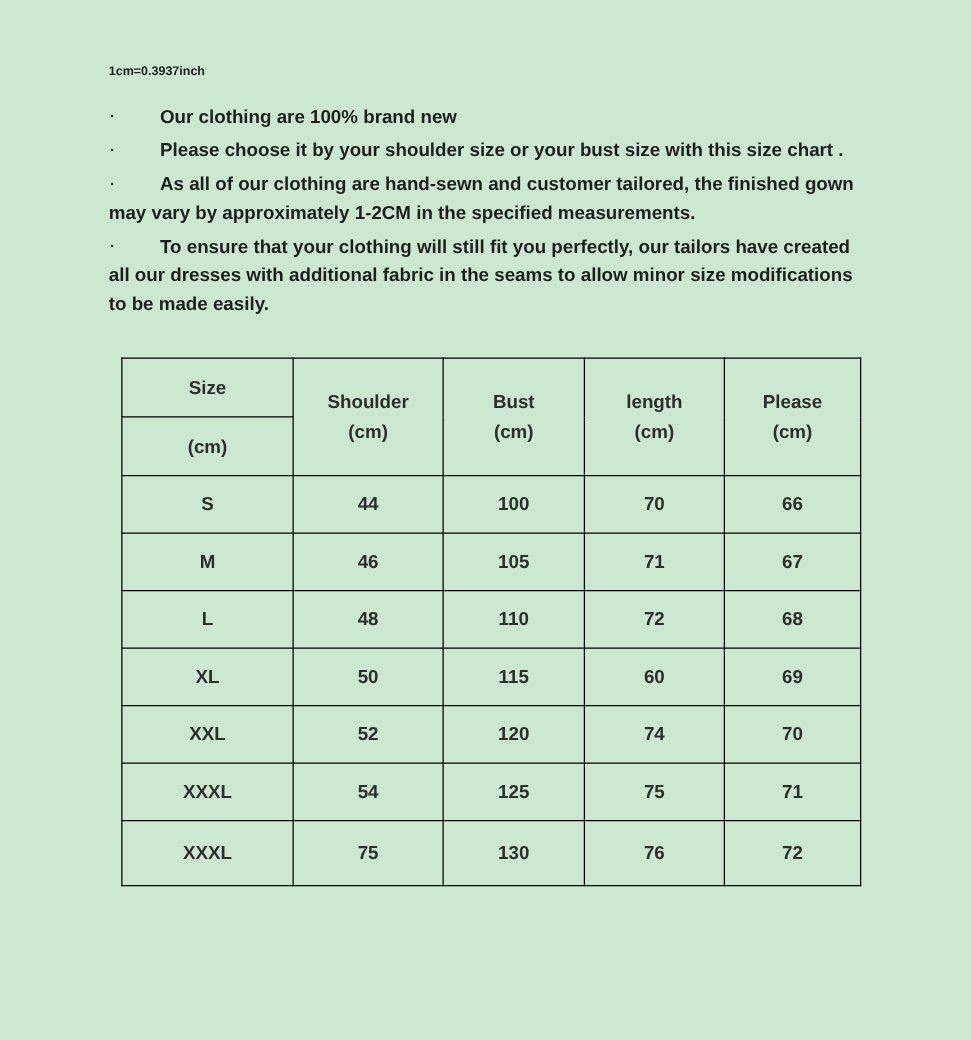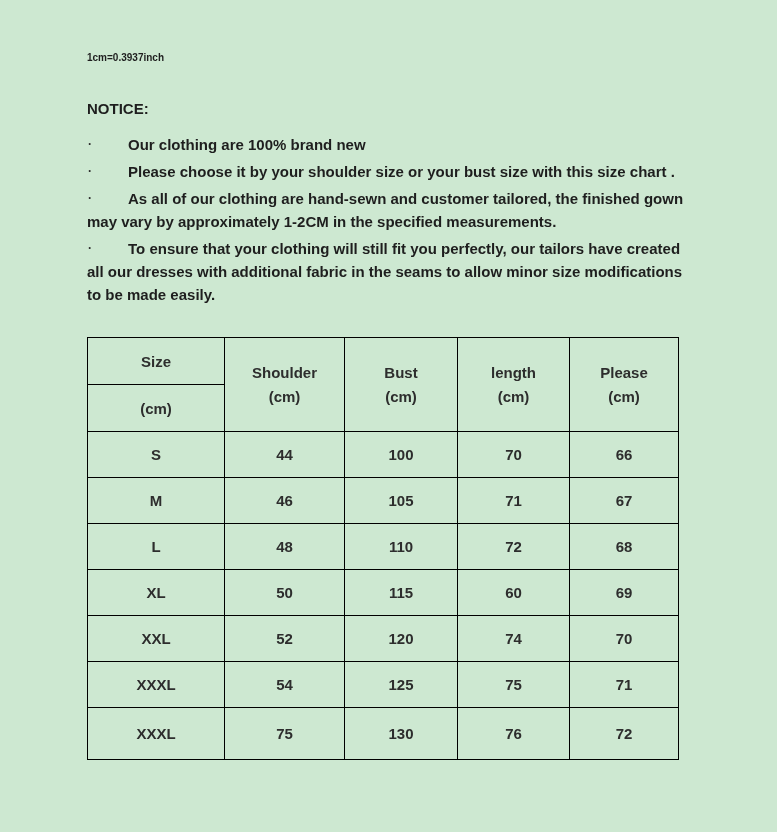--- a/index.html
+++ b/index.html
@@ -41,20 +41,21 @@
   .bullet-dot {
     position: absolute;
     left: 1px;
     top: 0;
     text-indent: 0;
     font-size: 12px;
     color: #2e2e2e;
   }
   table.size-table {
     margin-top: 31px;
+    margin-left: 10px;
     border-collapse: collapse;
     table-layout: fixed;
     width: 591px;
   }
   table.size-table td {
     border: 1px solid #000;
     text-align: center;
     vertical-align: middle;
     font-size: 15px;
     color: #2d2d2d;
@@ -70,21 +71,20 @@
   .col-length { width: 112px; }
   .col-sleeve { width: 109px; }
 </style>
 </head>
 <body>
 
 <div class="page">
 
   <div class="conversion">1cm=0.3937inch</div>
 
-  <div class="notice-title">NOTICE:</div>
 
   <div class="bullets">
     <div class="bullet-item">
       <span class="bullet-dot">·</span>
       <span>Our clothing are 100% brand new</span>
     </div>
     <div class="bullet-item">
       <span class="bullet-dot">·</span>
       <span>Please choose it by your shoulder size or your bust size with this size chart .</span>
     </div>

